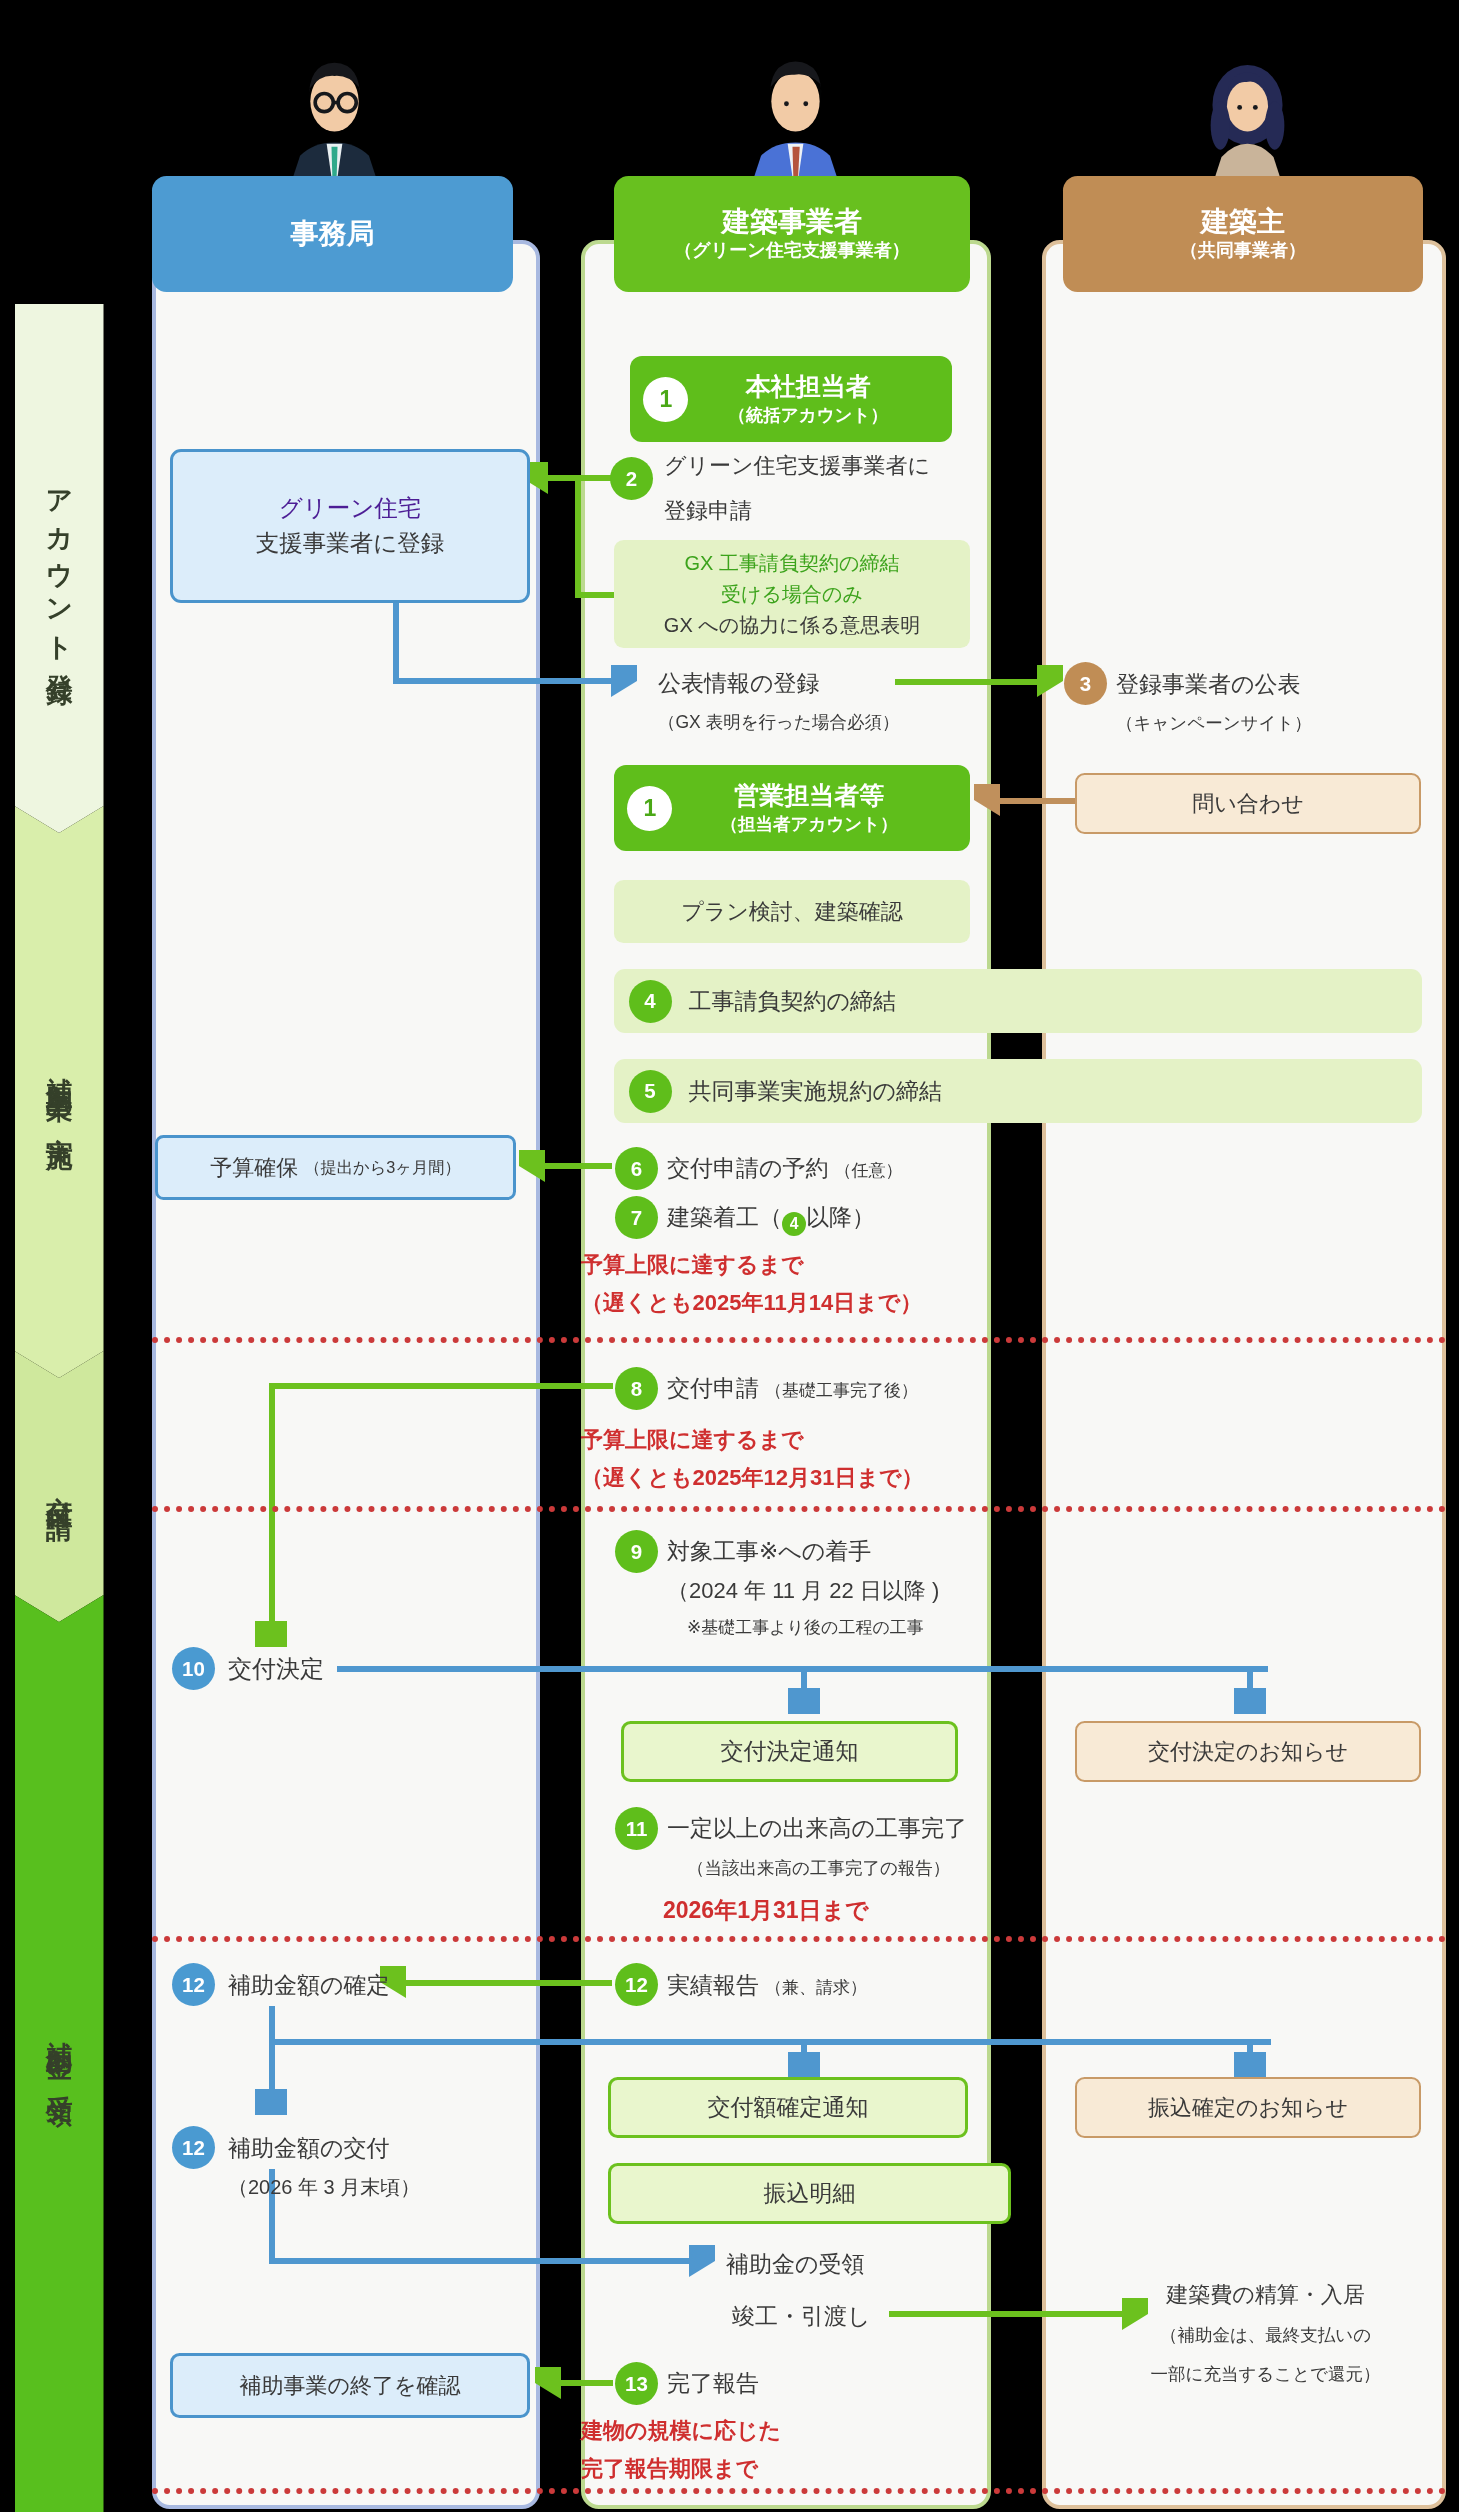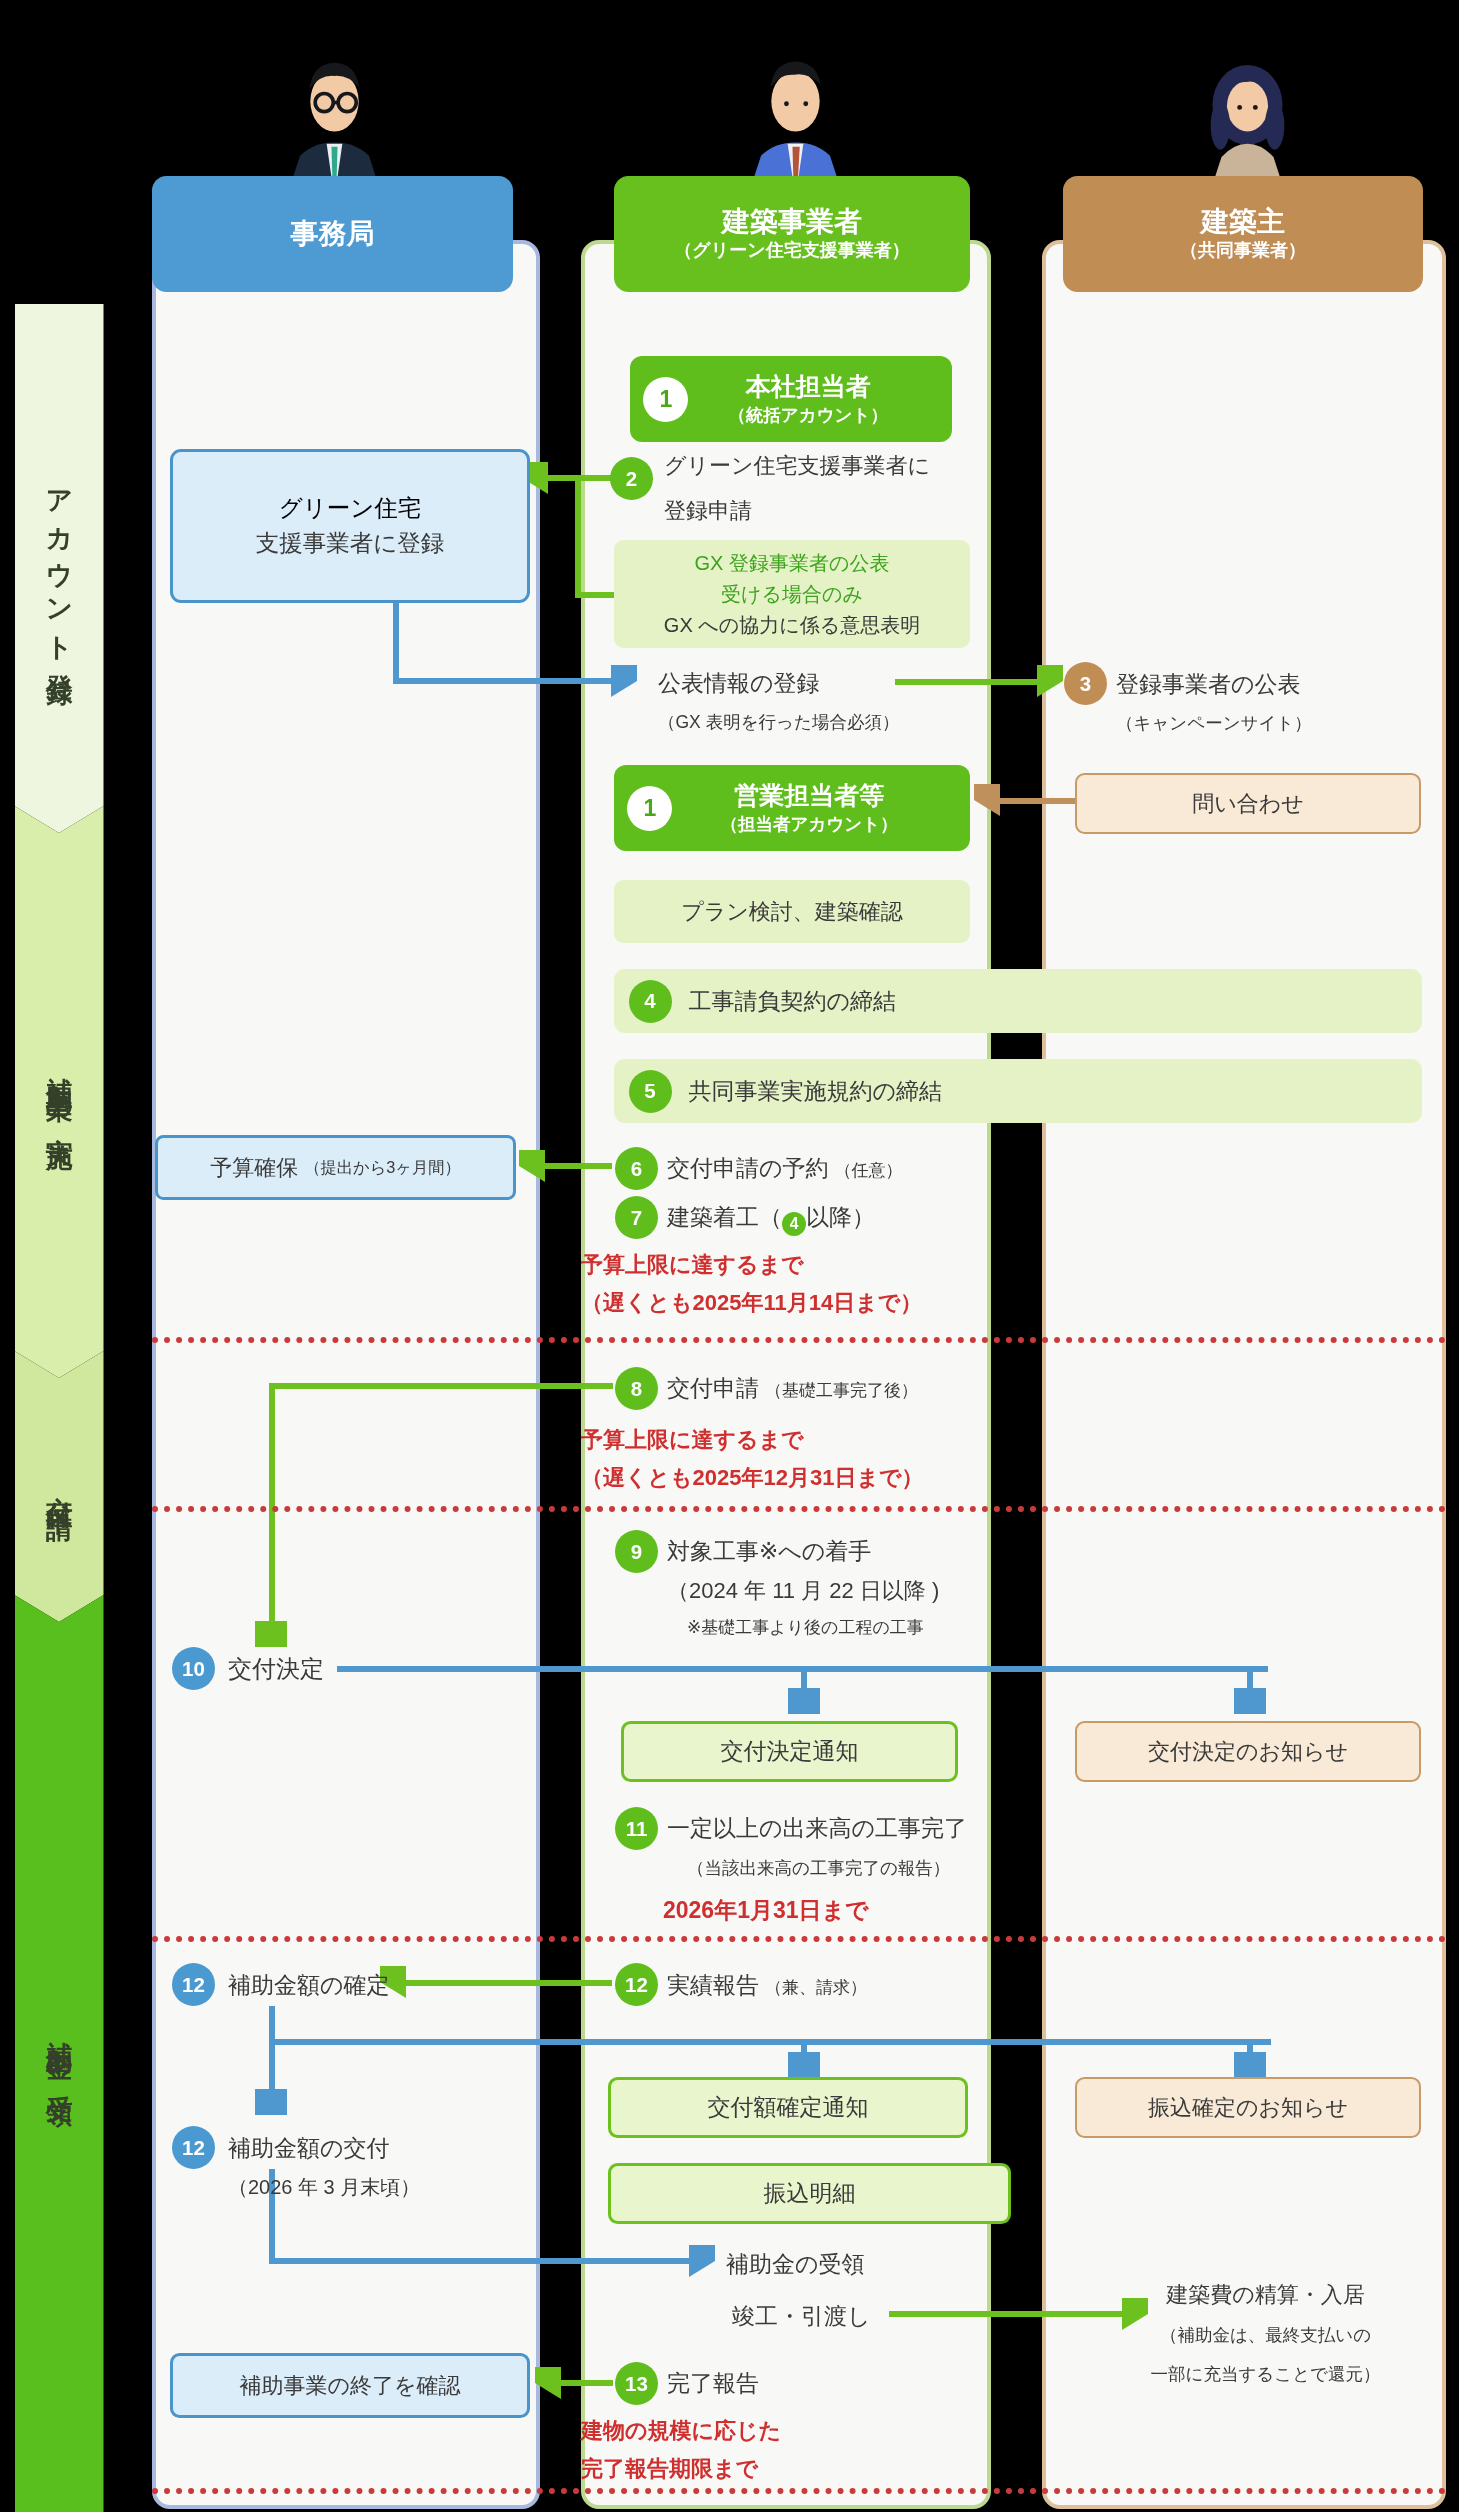--- a/index.html
+++ b/index.html
@@ -135,30 +135,30 @@
   <div class="cnum cg" style="left:610px;top:457px;">2</div>
   <div class="lbl" style="left:664px;top:453px;font-size:22px;">グリーン住宅支援事業者に</div>
   <div class="lbl" style="left:664px;top:498px;font-size:22px;">登録申請</div>
 
   <div class="hline lg" style="left:547px;top:475px;width:64px;"></div>
   <div class="tri tri-l tg" style="left:522px;top:462px;"></div>
   <div class="vline lg" style="left:575px;top:478px;height:117px;"></div>
   <div class="hline lg" style="left:575px;top:592px;width:42px;"></div>
 
   <div class="box box-blue" style="left:170px;top:449px;width:360px;height:154px;flex-direction:column;">
-    <div style="font-size:23.5px;color:#000000;line-height:35px;">グリーン住宅</div>
+    <div style="font-size:23.5px;color:#4c1d95;line-height:35px;">グリーン住宅</div>
     <div style="font-size:23.5px;color:#3a3a3a;line-height:35px;">支援事業者に登録</div>
   </div>
 
   <div class="vline lb" style="left:393px;top:602px;height:82px;"></div>
   <div class="hline lb" style="left:393px;top:678px;width:218px;"></div>
   <div class="tri tri-r tb" style="left:611px;top:665px;"></div>
 
   <div class="box box-glight" style="left:614px;top:540px;width:356px;height:108px;flex-direction:column;">
-    <div class="gx-line gx-green">GX 登録事業者の公表</div>
+    <div class="gx-line gx-green">GX 工事請負契約の締結</div>
     <div class="gx-line gx-green">受ける場合のみ</div>
     <div class="gx-line gx-dark">GX への協力に係る意思表明</div>
   </div>
 
   <div class="lbl" style="left:658px;top:670px;">公表情報の登録</div>
   <div class="sub" style="left:658px;top:711px;">（GX 表明を行った場合必須）</div>
   <div class="hline lg" style="left:895px;top:679px;width:145px;"></div>
   <div class="tri tri-r tg" style="left:1037px;top:665px;"></div>
 
   <div class="cnum ct" style="left:1064px;top:662px;">3</div>

